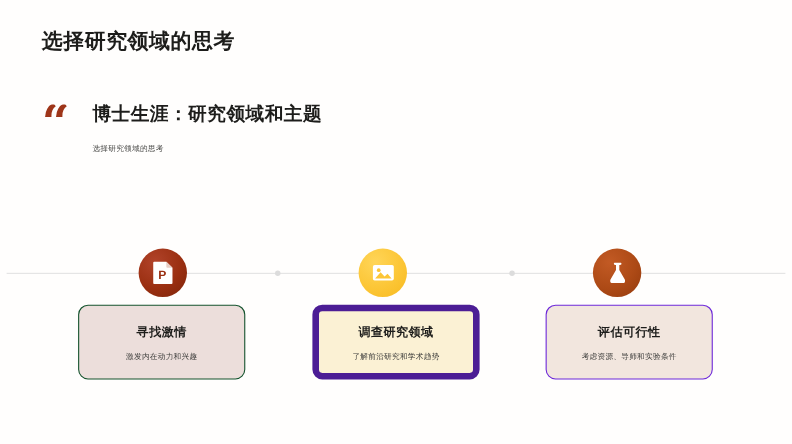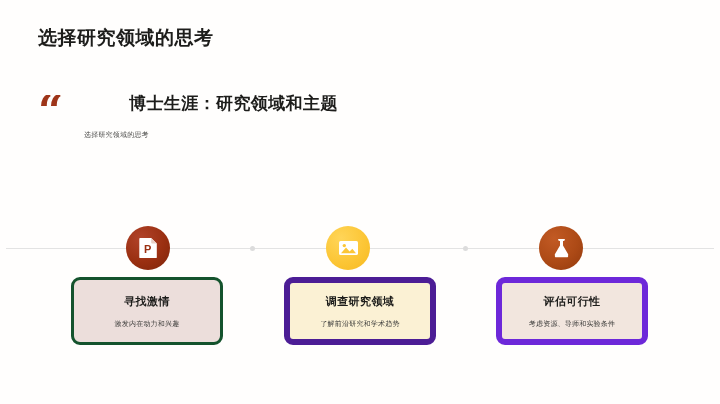--- a/index.html
+++ b/index.html
@@ -57,21 +57,20 @@
   }
   .quote-heading {
     position: absolute;
     left: 46px;
     top: 0px;
     font-size: 17px;
     font-weight: bold;
     color: #1d1d1b;
     letter-spacing: 0.4px;
     white-space: nowrap;
-    margin-left: 45px;
   }
   .quote-sub {
     position: absolute;
     left: 46px;
     top: 38px;
     font-size: 7px;
     color: #4a4a48;
     letter-spacing: 0.2px;
     white-space: nowrap;
   }
@@ -136,31 +135,31 @@
     border-radius: 9px;
     box-sizing: border-box;
     display: flex;
     flex-direction: column;
     align-items: center;
     justify-content: center;
   }
   .card.c1 {
     left: 71px;
     background: #ecdedb;
-    border: 3px solid #14532d;
+    border: 1px solid #14532d;
   }
   .card.c2 {
     left: 284px;
     background: #fbf1d4;
     border: 6px solid #4c1d95;
   }
   .card.c3 {
     left: 496px;
     background: #f2e6de;
-    border: 6px solid #6d28d9;
+    border: 1px solid #6d28d9;
   }
   .card-title {
     font-size: 11px;
     font-weight: bold;
     color: #1d1d1b;
     letter-spacing: 0.4px;
     margin-bottom: 10px;
     white-space: nowrap;
   }
   .card-desc {

